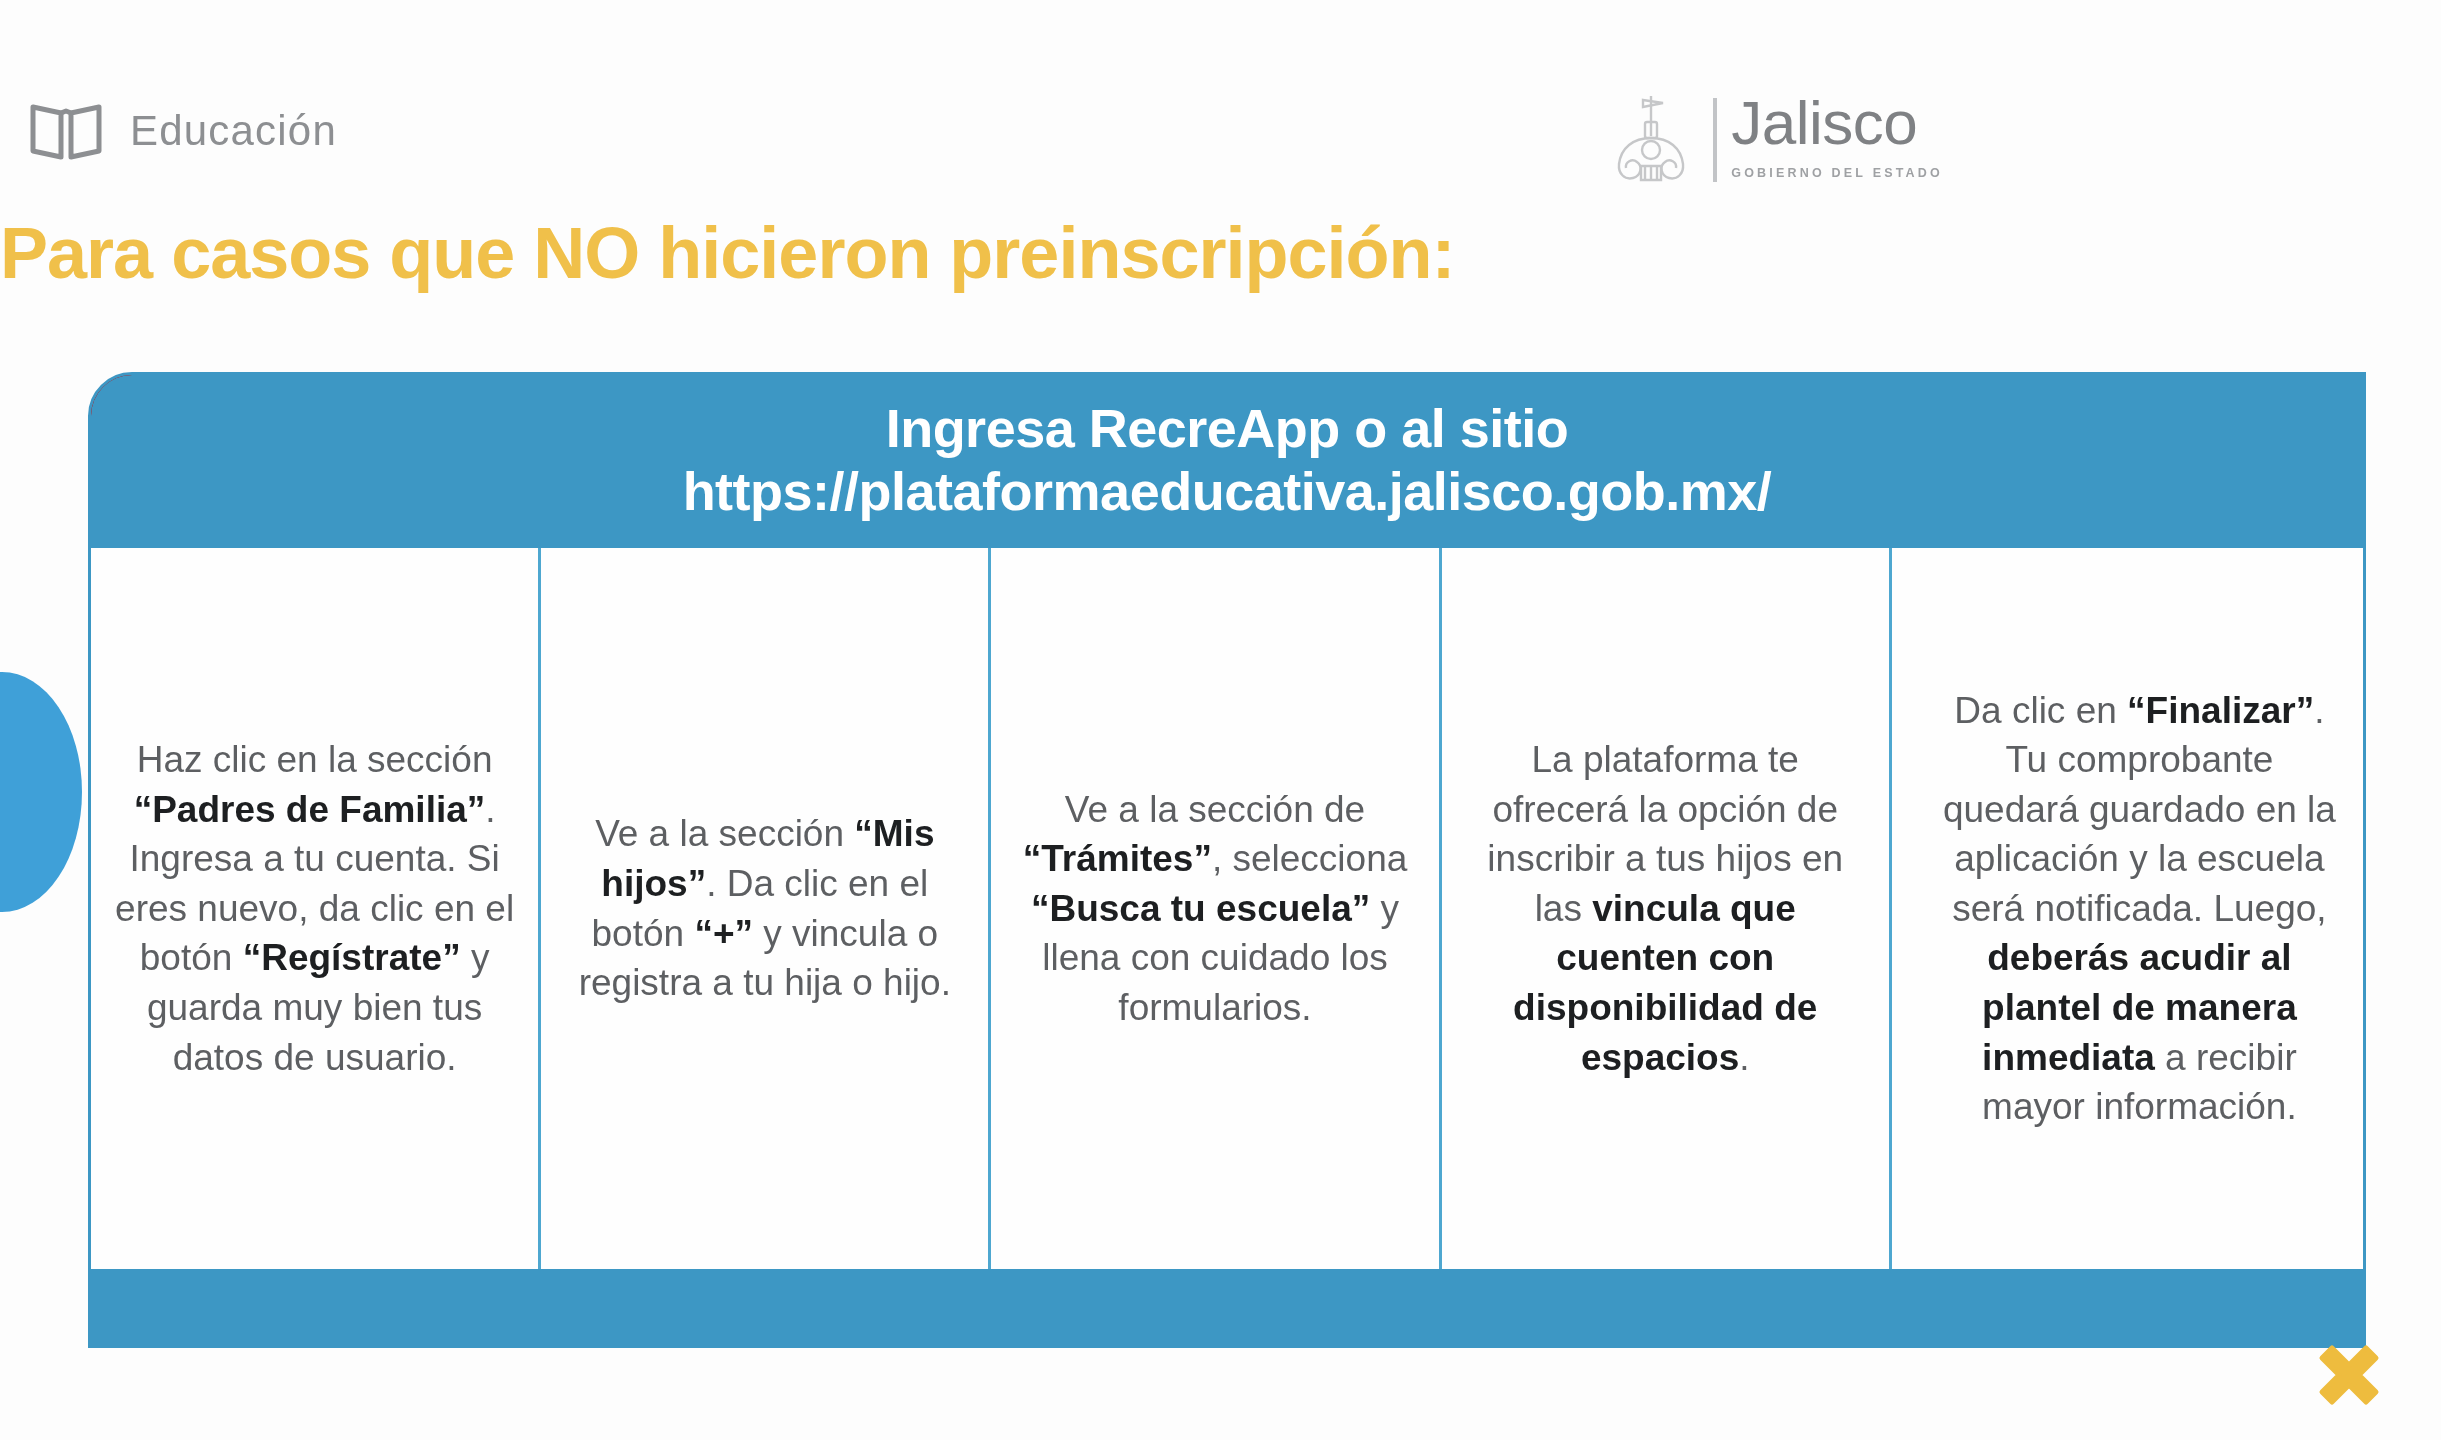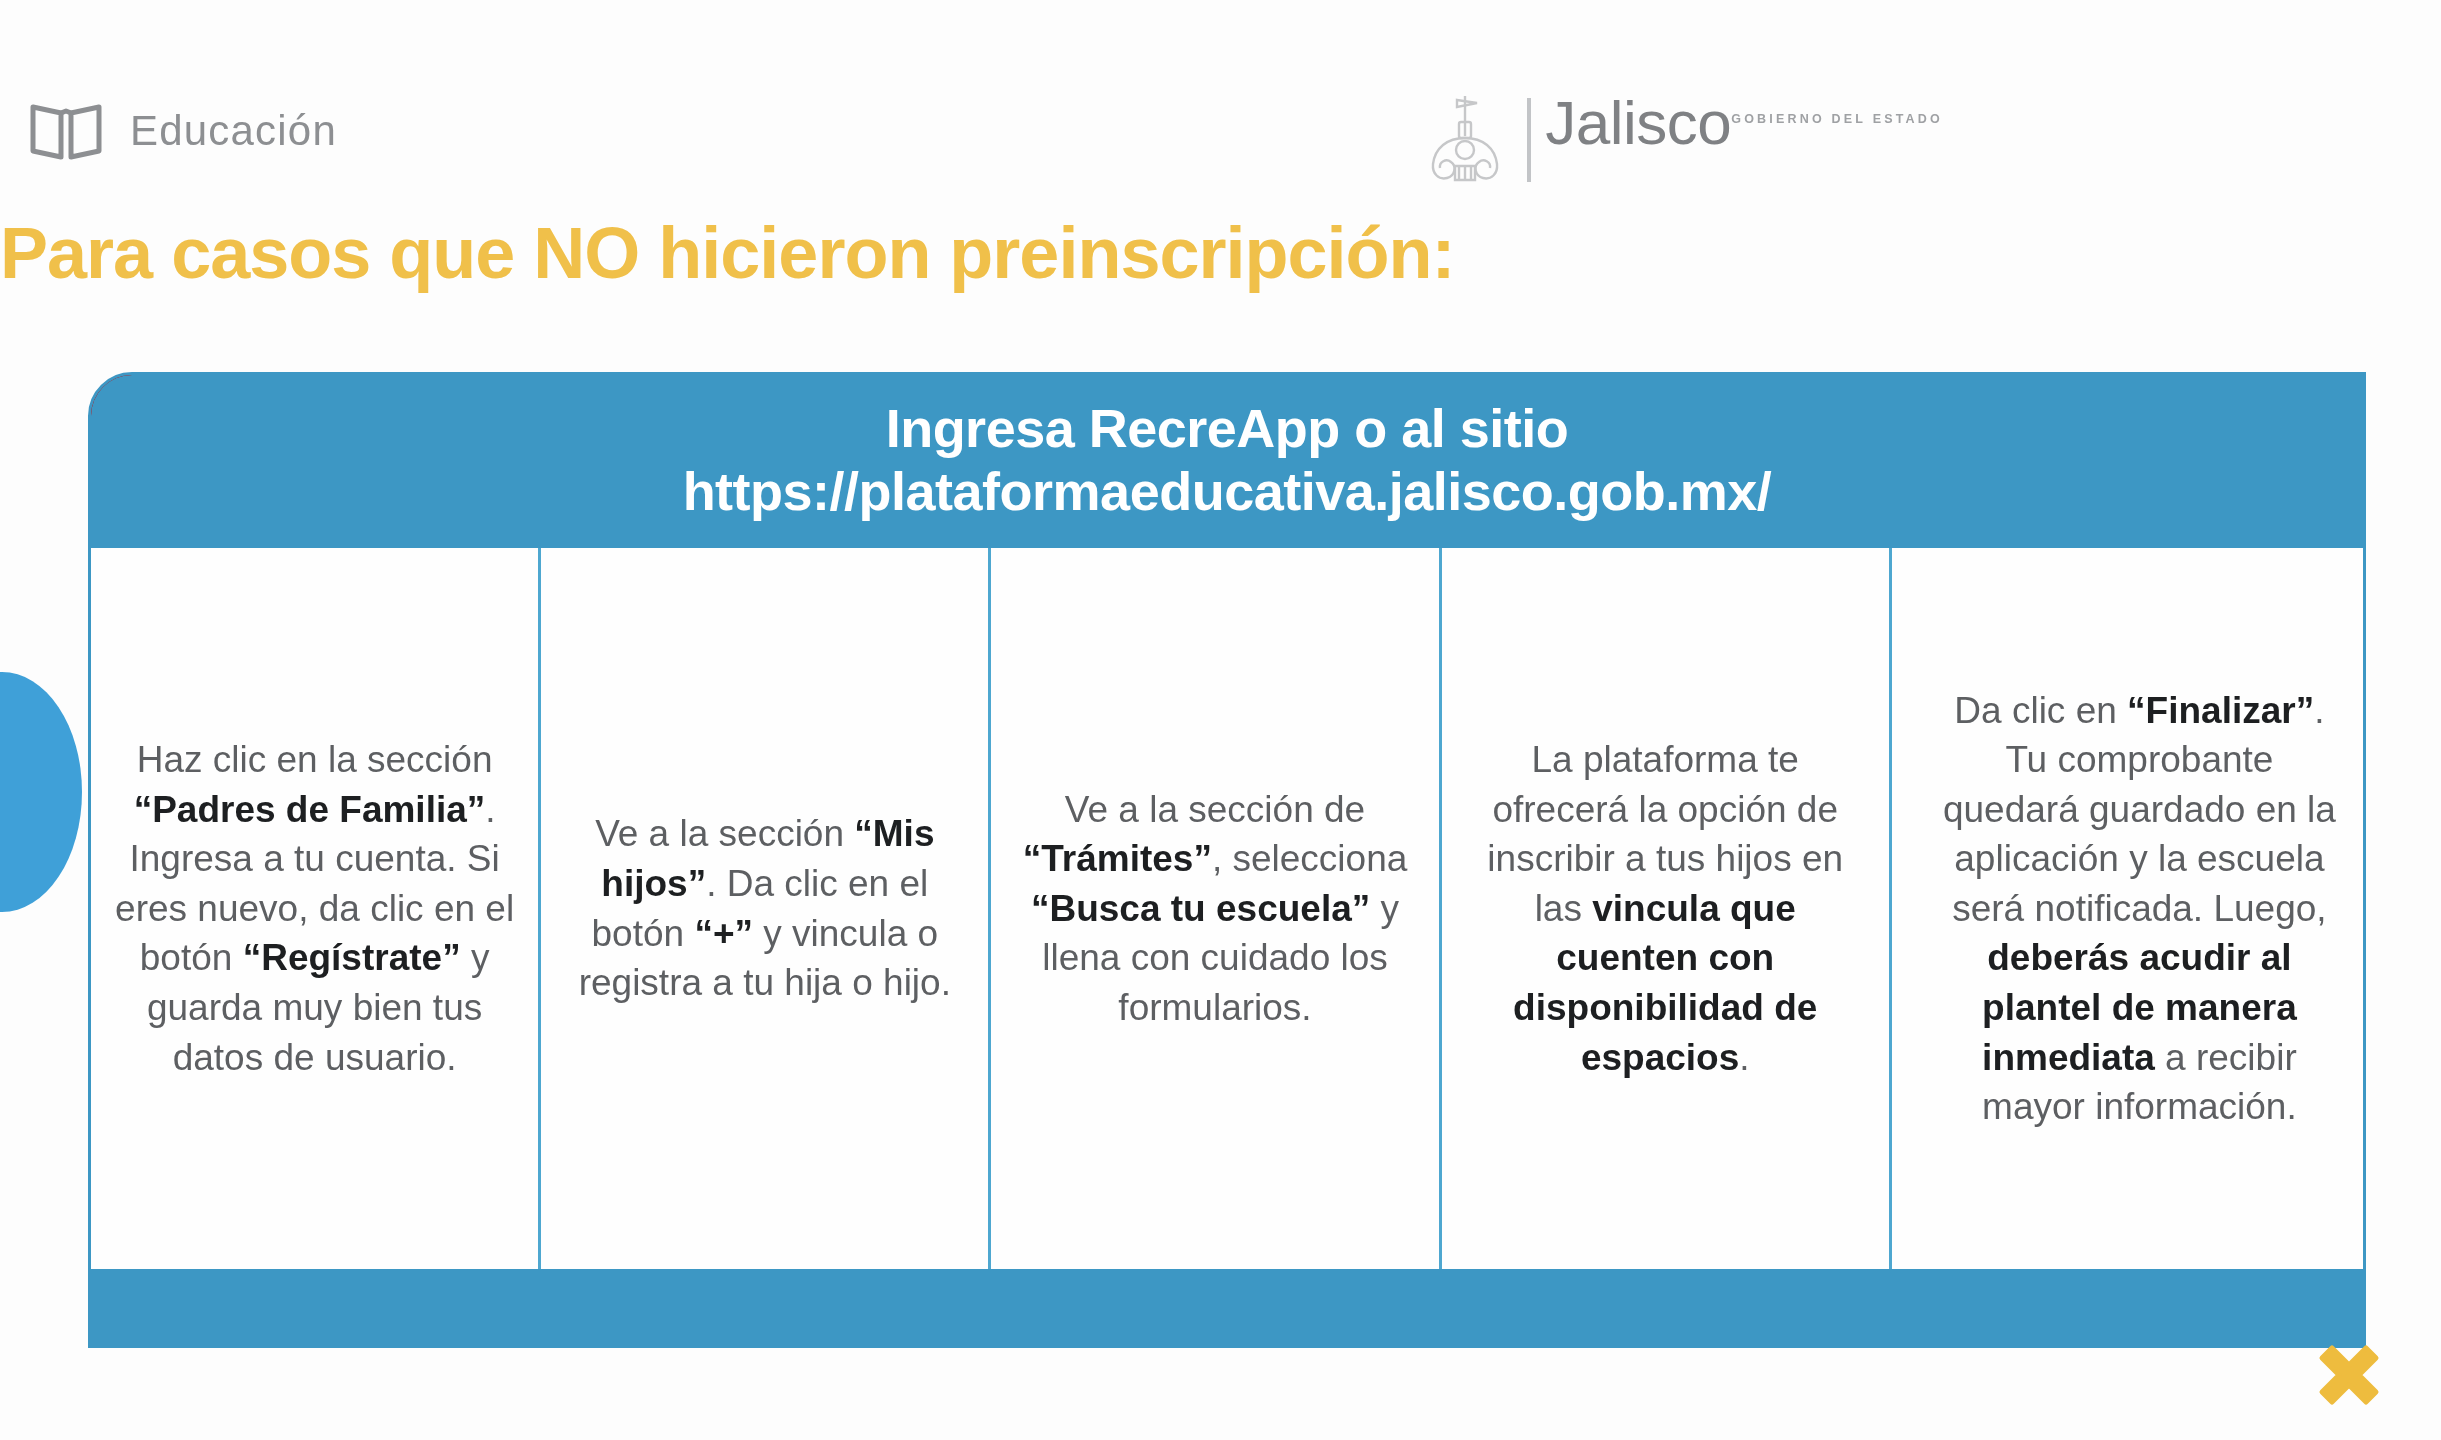--- a/index.html
+++ b/index.html
@@ -63,35 +63,35 @@
     opacity: .55;
   }
 
   .brand-divider {
     width: 4px;
     height: 84px;
     background: #c2c4c7;
     margin-top: 6px;
   }
 
-  .brand-right-texts { display: flex; flex-direction: row; align-items: flex-start; }
+  .brand-right-texts { display: flex; flex-direction: column; align-items: flex-start; }
 
   .jalisco-word {
     font-size: 62px;
     line-height: 62px;
     font-weight: 400;
     color: #7f8184;
     letter-spacing: -0.5px;
   }
 
   .jalisco-sub {
     font-size: 12.5px;
     letter-spacing: 3.2px;
     color: #9fa1a4;
-    margin-top: 20px;
+    margin-top: 12px;
     font-weight: 700;
   }
 
   
   .slide-title {
     position: absolute;
     top: 212px;
     left: 0;
     width: 2211px;
     text-align: left;

